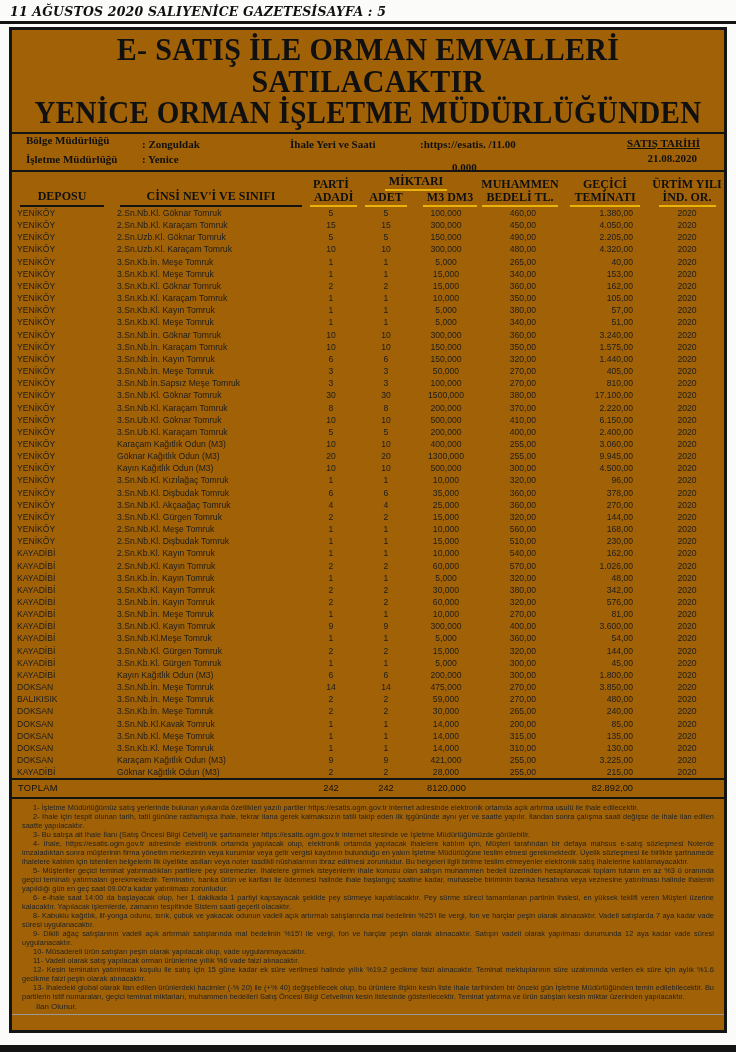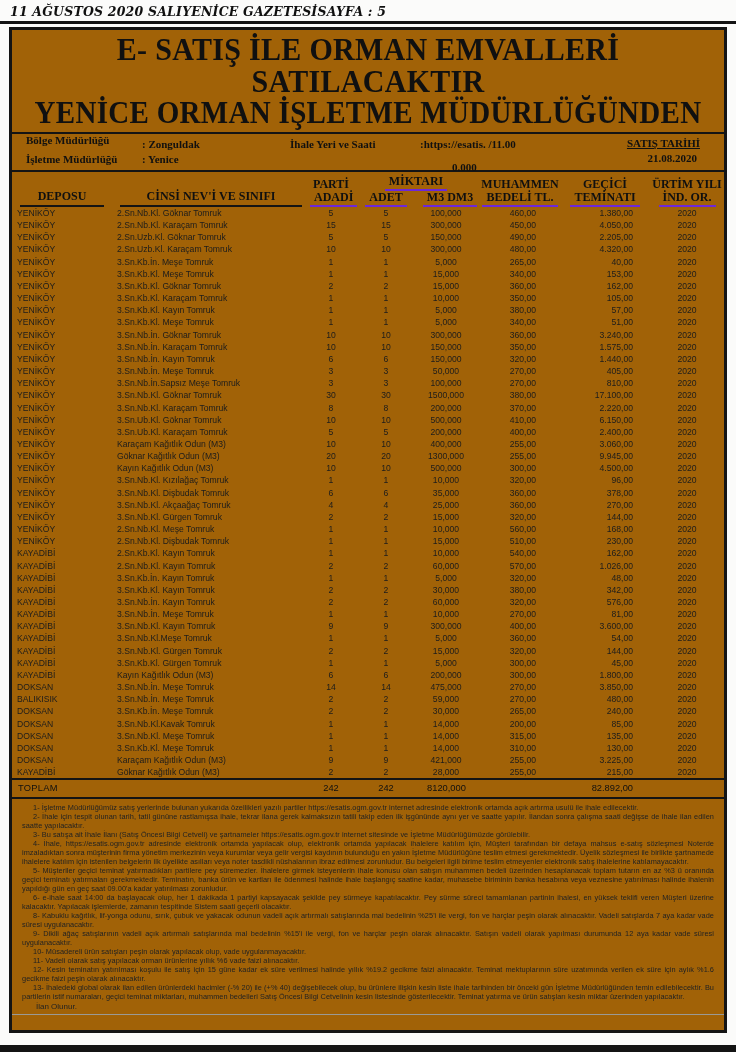--- a/index.html
+++ b/index.html
@@ -41,21 +41,21 @@
   .i-satis-v{right:27px;top:18px;}
   
   table{border-collapse:collapse;width:712px;table-layout:fixed;}
   col.c0{width:100px}col.c1{width:198px}col.c2{width:42px}col.c3{width:68px}
   col.c4{width:60px}col.c5{width:80px}col.c6{width:90px}col.c7{width:74px}
   thead td{
     font-family:"Liberation Serif",serif;font-weight:700;font-size:12px;
     text-align:center;padding:0;line-height:13px;vertical-align:bottom;white-space:nowrap;
   }
   thead tr.h1 td{padding-top:3px;}
-  .hu{display:inline-block;border-bottom:2px solid #6d28d9;padding:0 4px 1px;}
+  .hu{display:inline-block;border-bottom:2px solid #eab308;padding:0 4px 1px;}
   .hublock{display:block;border-bottom:2px solid #141414;margin:0 8px;padding-bottom:2px;}
   tbody td{
     font-size:8.6px;height:12.15px;line-height:12.15px;padding:0;
     white-space:nowrap;overflow:hidden;color:#1c1c1c;
   }
   td.depo{text-align:left;padding-left:5px;}
   td.cinsi{text-align:left;padding-left:5px;}
   td.parti{text-align:center;}
   td.adet{text-align:center;}
   td.m3{text-align:center;padding-right:8px;}

